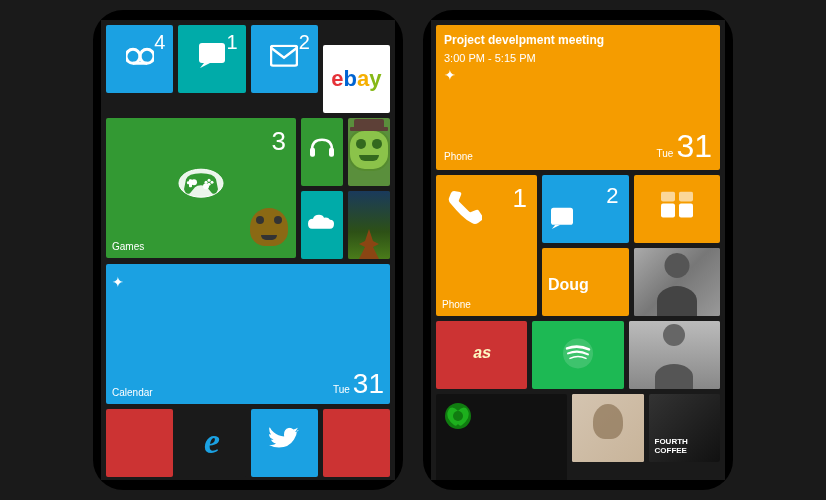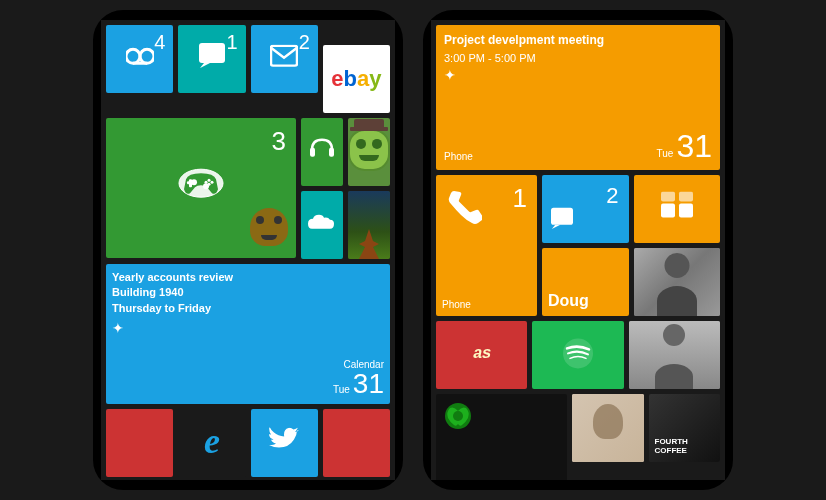--- a/index.html
+++ b/index.html
@@ -89,21 +89,20 @@
     .tile-content-top {
       position: absolute;
       top: 6px;
       left: 6px;
       right: 6px;
     }
     .tile-content-bottom {
       display: flex;
       justify-content: space-between;
       align-items: flex-end;
-      flex-direction: column;
     }
     .tile-date {
       font-size: 28px;
       font-weight: 300;
       line-height: 1;
     }
 
     
     .ebay-text {
       font-size: 22px;
@@ -260,20 +259,21 @@
               <circle cx="28" cy="15" r="1.5" fill="white"></circle>
             </svg>
 
             <div style="position:absolute;bottom:5px;right:8px;width:38px;height:45px;overflow:hidden;">
               <div style="width:38px;height:38px;background:#8B6914;border-radius:50% 50% 40% 40%;position:relative;">
                 <div style="position:absolute;top:8px;left:6px;width:8px;height:8px;background:#333;border-radius:50%;"></div>
                 <div style="position:absolute;top:8px;right:6px;width:8px;height:8px;background:#333;border-radius:50%;"></div>
                 <div style="position:absolute;bottom:6px;left:50%;transform:translateX(-50%);width:16px;height:5px;border-radius:0 0 8px 8px;background:#333;"></div>
               </div>
             </div>
+            <span class="tile-label">Games</span>
           </div>
 
           <div class="col" style="flex:1;">
             <div class="row" style="gap:5px;">
 
               <div class="tile s1 bg-green" style="position:relative;">
                 <svg class="tile-svg" width="28" height="28" viewBox="0 0 28 28">
                   <path d="M4 16 Q4 6 14 6 Q24 6 24 16" fill="none" stroke="white" stroke-width="2.5"></path>
                   <rect x="2" y="14" width="5" height="9" rx="2" fill="white"></rect>
                   <rect x="21" y="14" width="5" height="9" rx="2" fill="white"></rect>
@@ -308,23 +308,20 @@
                 <div style="position:absolute;bottom:0;left:50%;transform:translateX(-50%);width:20px;height:30px;">
                   <div style="width:20px;height:30px;background:#8B4513;clip-path:polygon(50% 0%,70% 40%,100% 50%,70% 60%,100% 100%,0% 100%,30% 60%,0% 50%,30% 40%);"></div>
                 </div>
               </div>
             </div>
           </div>
         </div>
 
         <div class="tile" style="background:#1ba1e2;min-height:140px;position:relative;">
           <div class="tile-content-top">
-            <div style="font-size:11px;font-weight:600;line-height:1.4;white-space:pre-line;">Yearly accounts review
-Building 1940
-Thursday to Friday</div>
             <div style="font-size:14px;margin-top:4px;">✦</div>
           </div>
           <div class="tile-content-bottom">
             <span class="tile-label">Calendar</span>
             <div style="display:flex;align-items:baseline;gap:3px;">
               <span style="font-size:10px;font-weight:300;">Tue</span>
               <span class="tile-date">31</span>
             </div>
           </div>
         </div>
@@ -349,21 +346,21 @@
   </div>
 
   <div class="phone">
     <div class="phone-screen">
       <div class="grid-layout">
 
         <div class="row">
 
           <div class="p2-calendar-tile" style="flex:2;">
             <div class="p2-cal-title">Project develpment meeting</div>
-            <div class="p2-cal-time">3:00 PM - 5:00 PM</div>
+            <div class="p2-cal-time">3:00 PM - 5:15 PM</div>
             <div class="p2-cal-dots">✦</div>
             <div class="p2-cal-bottom">
               <span class="p2-cal-label">Phone</span>
               <div class="p2-cal-date-row">
                 <span class="p2-cal-day">Tue</span>
                 <span class="p2-cal-num">31</span>
               </div>
             </div>
           </div>
 
@@ -396,21 +393,21 @@
                   <rect x="0" y="12" width="14" height="14" rx="2" fill="white"></rect>
                   <rect x="18" y="12" width="14" height="14" rx="2" fill="white"></rect>
                   <rect x="0" y="0" width="14" height="10" rx="2" fill="white" opacity="0.6"></rect>
                   <rect x="18" y="0" width="14" height="10" rx="2" fill="white" opacity="0.6"></rect>
                 </svg>
               </div>
             </div>
             <div class="row" style="gap:5px;">
 
               <div class="tile s1" style="background:#f59c00;position:relative;">
-                <span style="position:absolute;bottom:6px;left:6px;font-size:16px;font-weight:600;color:white;">Doug</span>
+                <span style="position:absolute;bottom:22px;left:6px;font-size:16px;font-weight:600;color:white;">Doug</span>
               </div>
 
               <div class="tile s1" style="position:relative;background:#888;overflow:hidden;">
                 <div style="position:absolute;inset:0;background:linear-gradient(135deg,#aaa 0%,#777 50%,#999 100%);"></div>
 
                 <div style="position:absolute;top:5px;left:50%;transform:translateX(-50%);width:25px;height:25px;background:#555;border-radius:50%;"></div>
                 <div style="position:absolute;bottom:0;left:50%;transform:translateX(-50%);width:40px;height:30px;background:#444;border-radius:50% 50% 0 0;"></div>
               </div>
             </div>
           </div>

